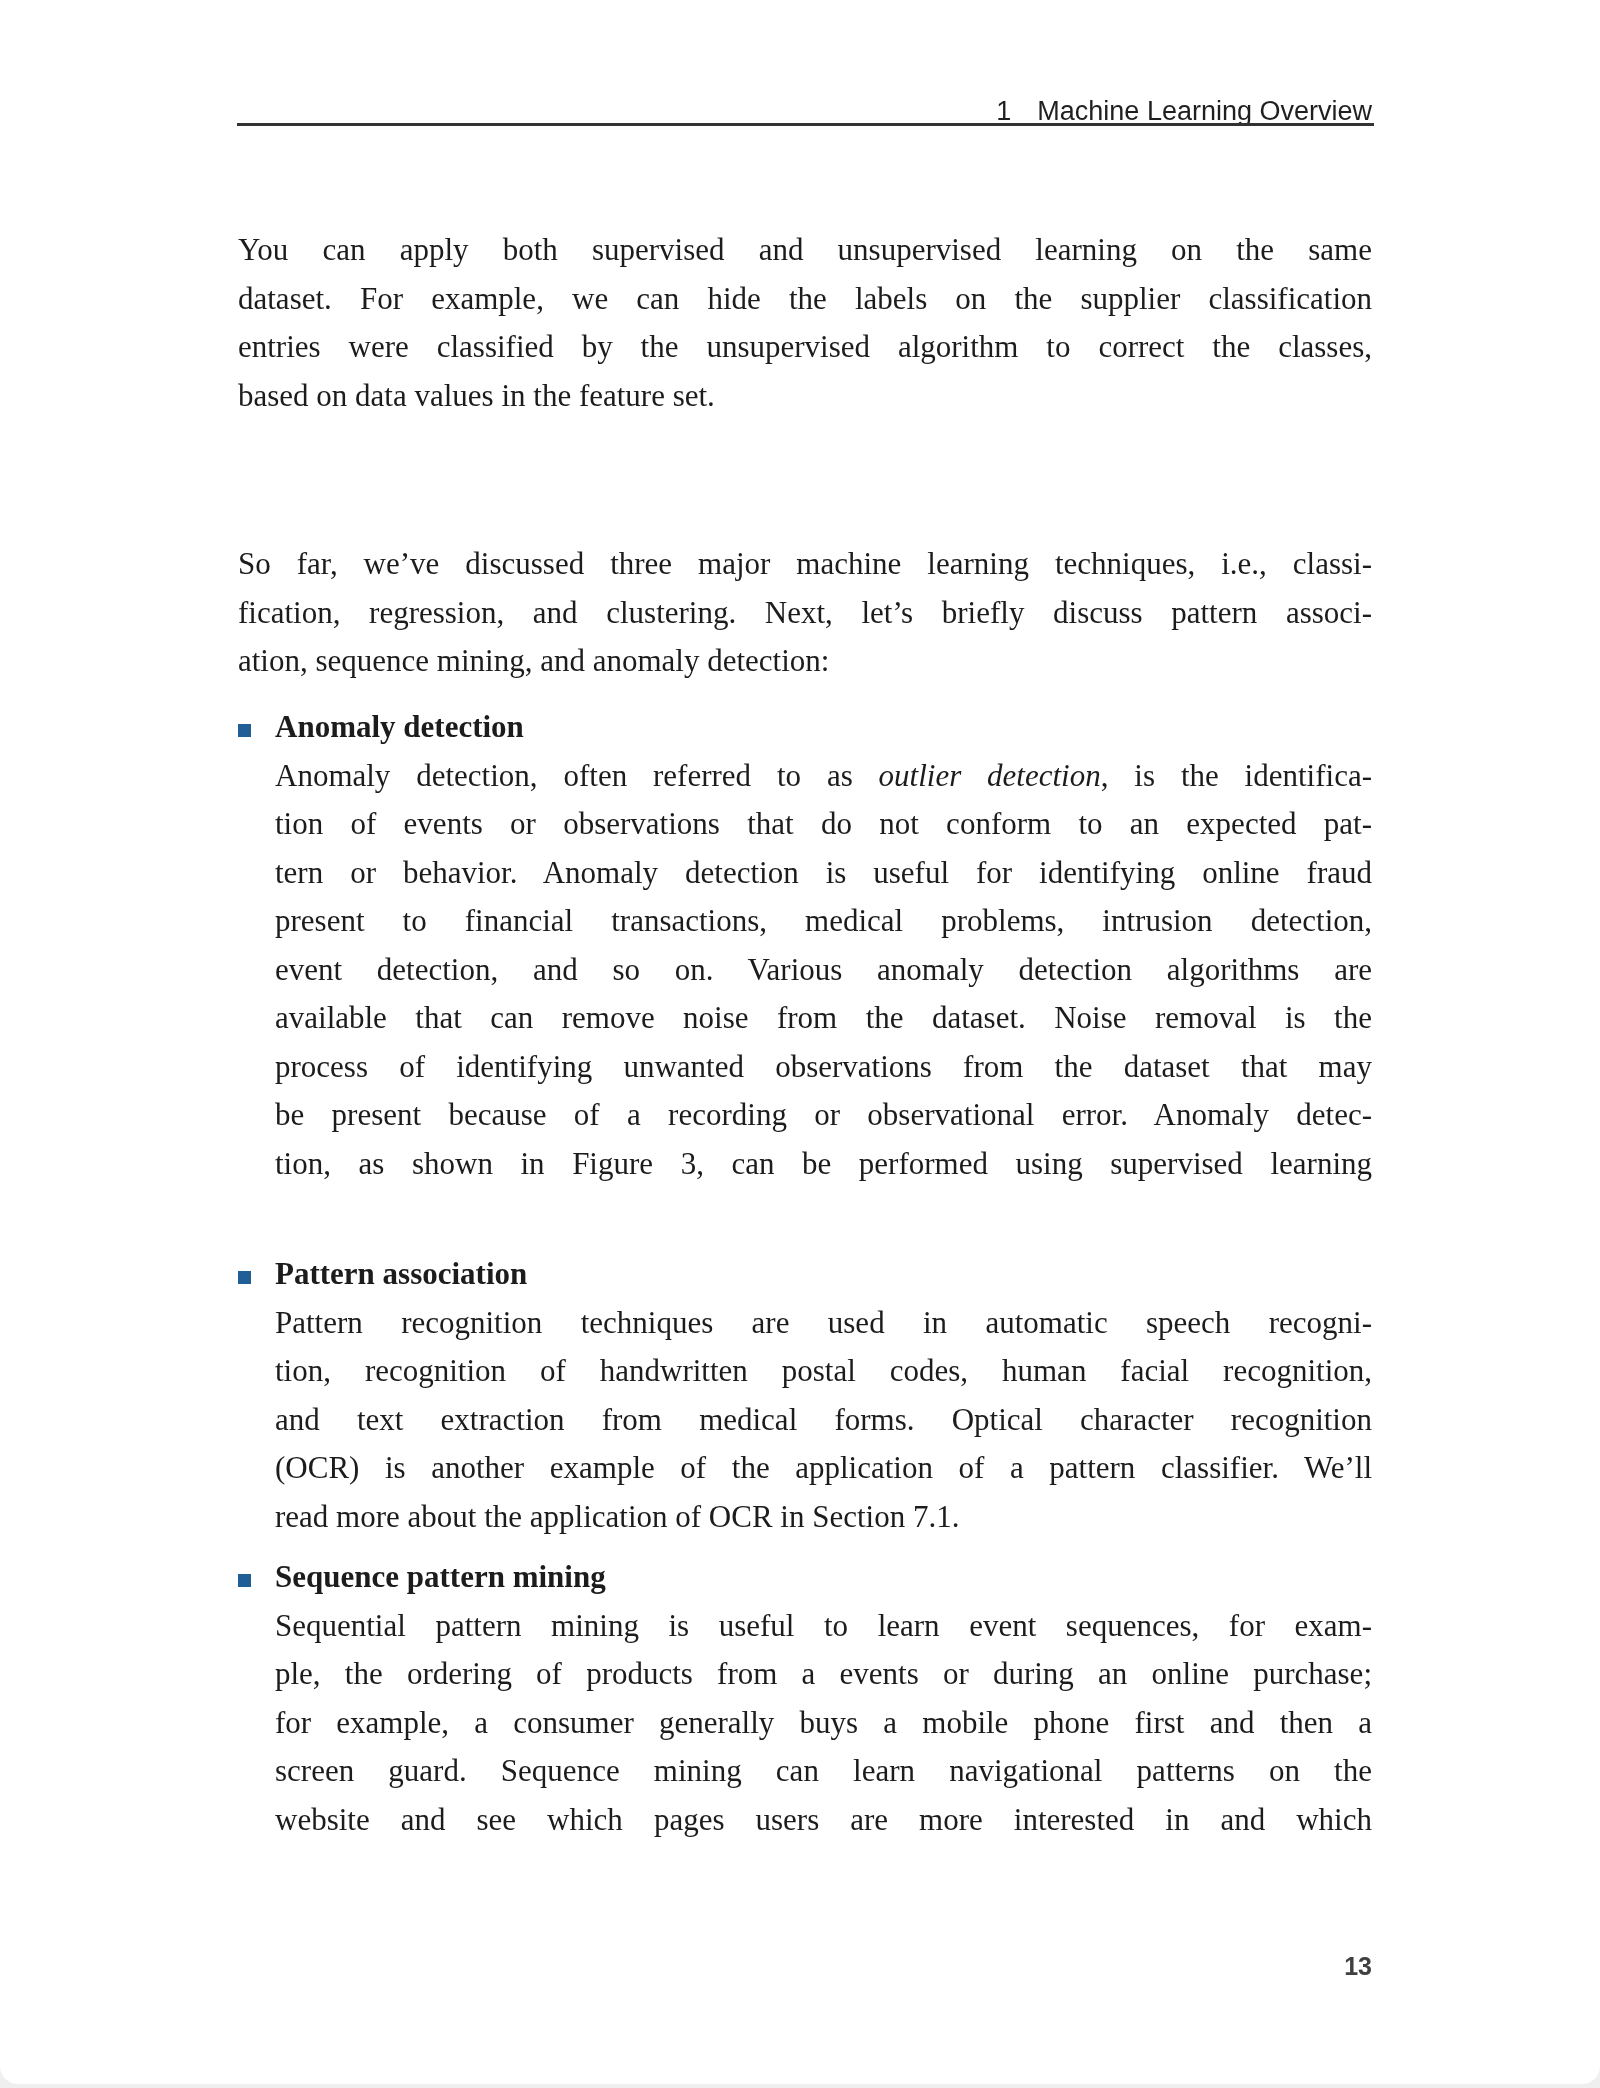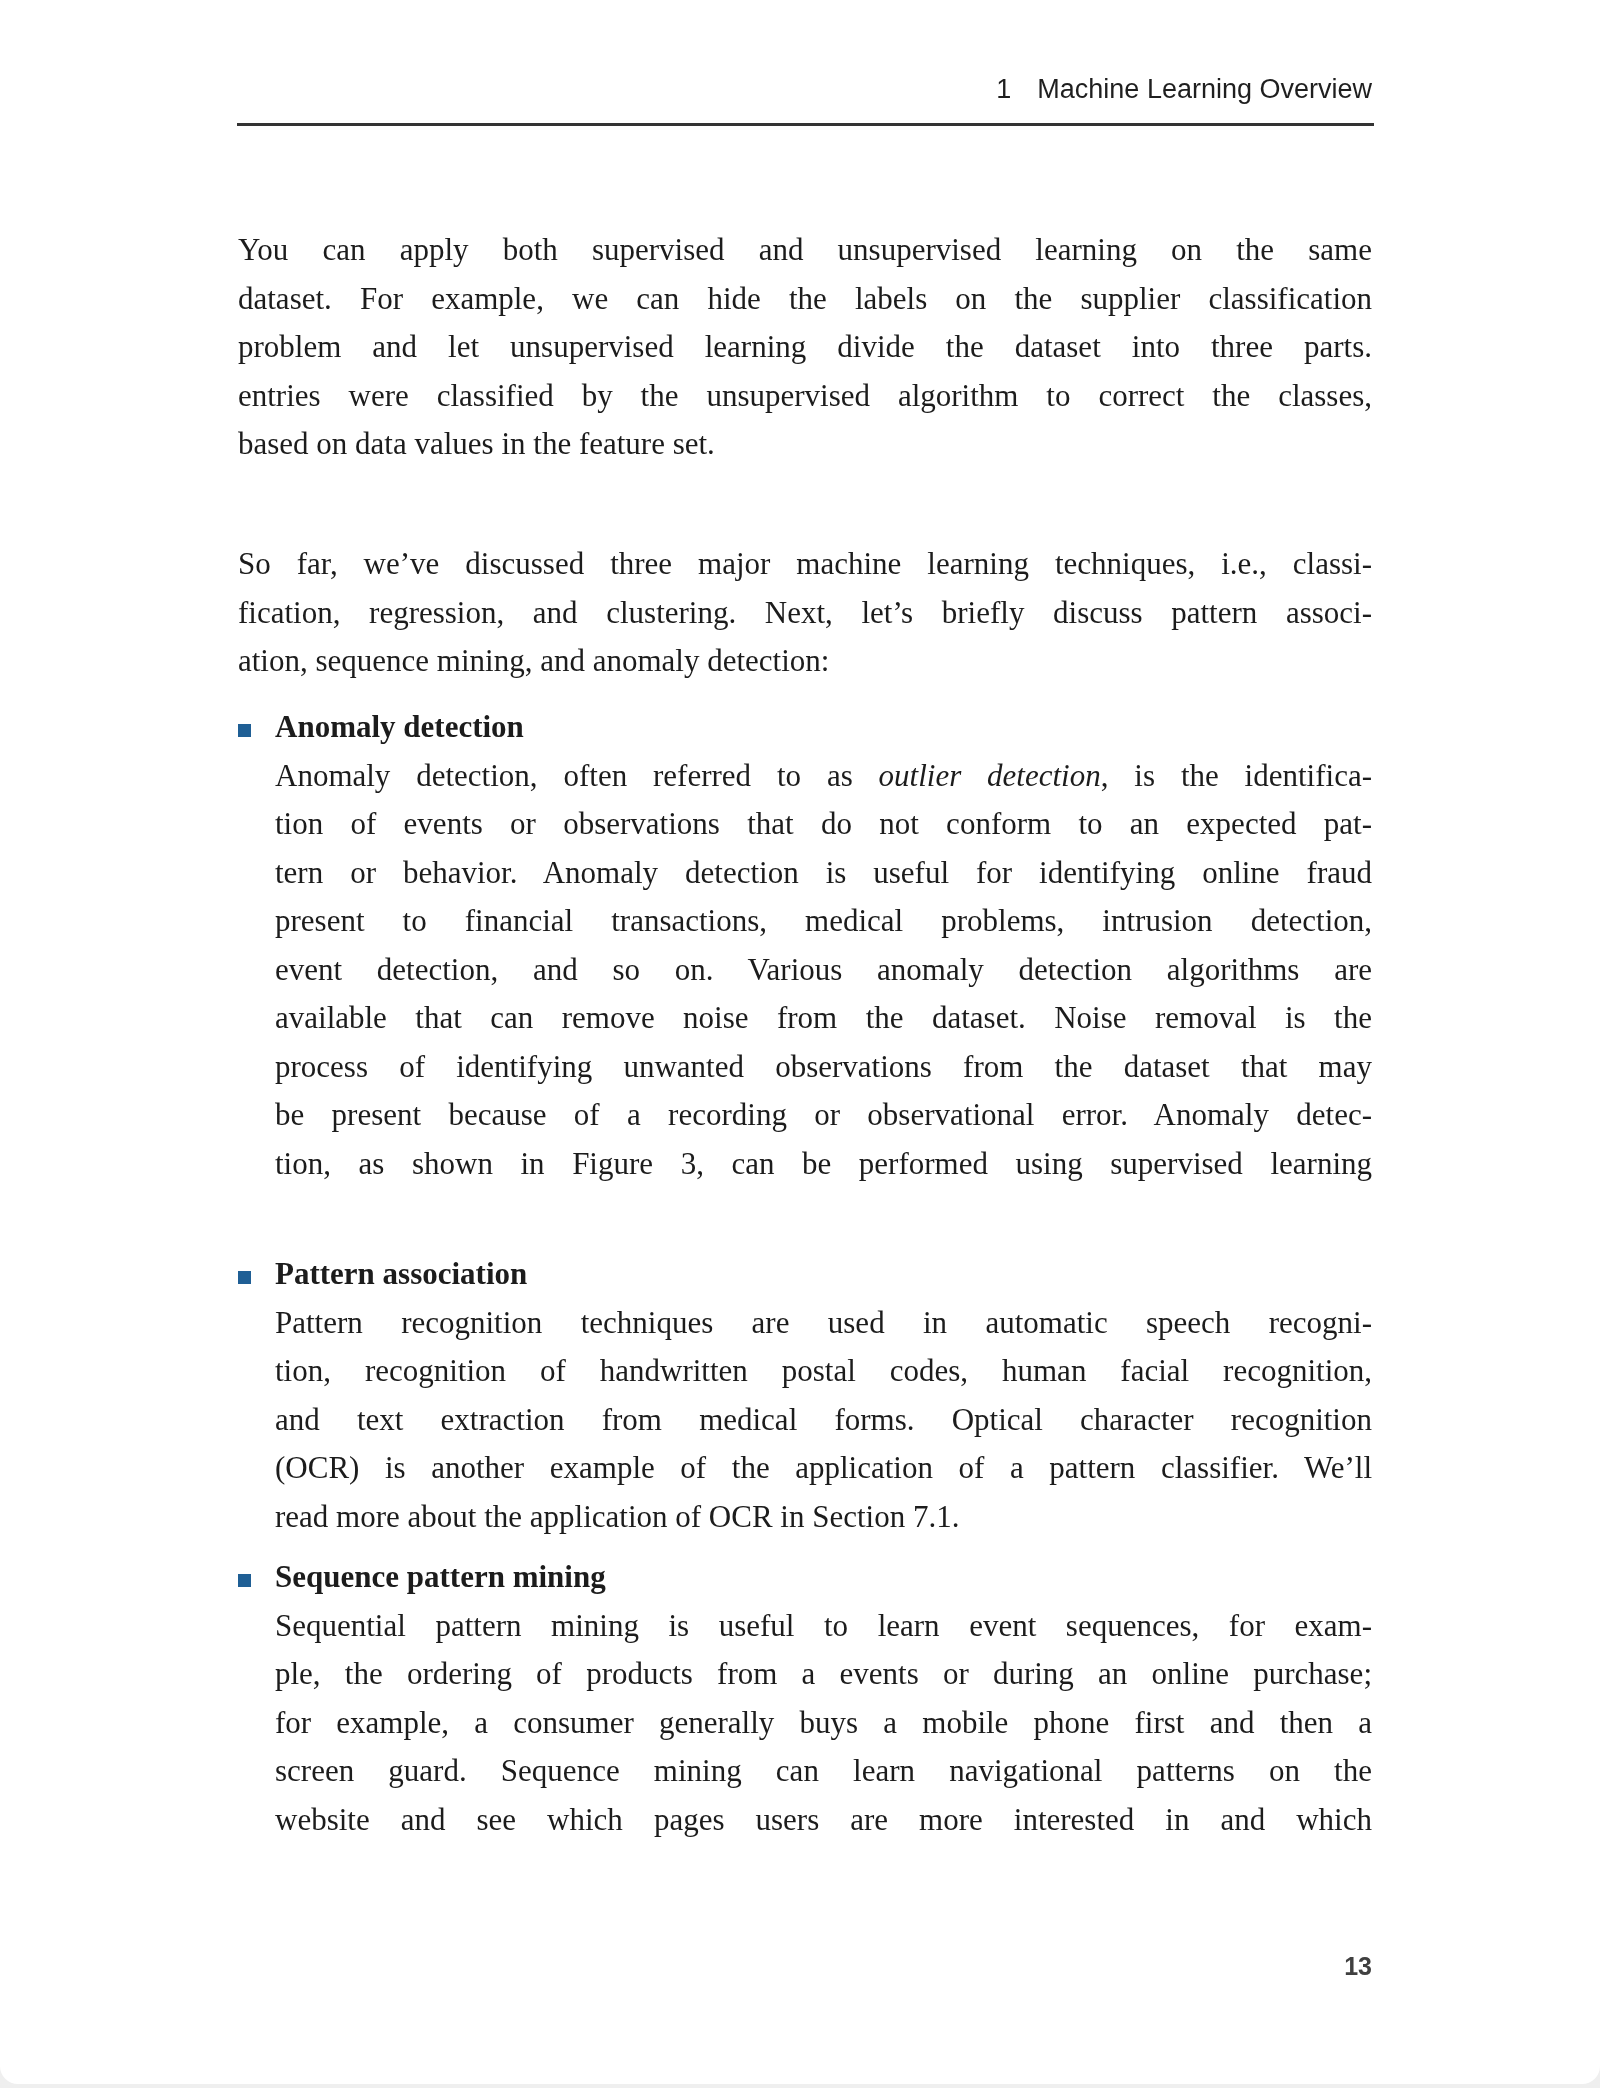--- a/index.html
+++ b/index.html
@@ -1,18 +1,18 @@
 <!DOCTYPE html>
 <html><head>
 <meta charset="utf-8">
 <style>
   html, body { margin:0; padding:0; }
   body { width:1600px; height:2088px; background:#efefef; position:relative; overflow:hidden; }
   .page { position:absolute; left:0; top:0; width:1600px; height:2084px; background:#ffffff; border-radius:0 0 18px 18px; }
-  .running-head { position:absolute; right:228px; top:76px; font-family:"Liberation Sans", sans-serif; font-size:27px; line-height:27px; color:#1f1f1f; white-space:pre; }
+  .running-head { position:absolute; right:228px; top:98px; font-family:"Liberation Sans", sans-serif; font-size:27px; line-height:27px; color:#1f1f1f; white-space:pre; }
   .running-head .chap-num { margin-right:26px; }
   .head-rule { position:absolute; left:237px; top:123px; width:1137px; height:3px; background:#333333; }
   .block { position:absolute; left:238px; width:1134px; font-family:"Liberation Serif", serif; font-size:31px; line-height:48.5px; color:#1c1c1c;margin-top:25px; }
   .block.bulleted { left:275px; width:1097px; }
   .line { display:block; text-align:justify; text-align-last:justify; white-space:nowrap; height:48.5px; }
   .line.last { text-align-last:left; }
   .heading { font-weight:bold; text-align:right; text-align-last:left; }
   .bullet { position:absolute; left:-37px; top:21px; width:13px; height:13px; background:#1f5f95; }
   em { font-style:italic; }
   .page-number { position:absolute; right:228px; top:1953px; font-family:"Liberation Sans", sans-serif; font-weight:bold; font-size:25px; line-height:27px; color:#404040; }
@@ -21,21 +21,20 @@
 <body>
 
 <div class="page">
 
   <div class="running-head"><span class="chap-num">1</span><span>Machine Learning Overview</span></div>
   <div class="head-rule"></div>
 
   <div class="block" style="top:201px;">
     <span class="line">You can apply both supervised and unsupervised learning on the same</span>
     <span class="line">dataset. For example, we can hide the labels on the supplier classification</span>
-    <span class="line">problem and let unsupervised learning divide the dataset into three parts.</span>
     <span class="line">entries were classified by the unsupervised algorithm to correct the classes,</span>
     <span class="line last">based on data values in the feature set.</span>
   </div>
 
   <div class="block" style="top:515px;">
     <span class="line">So far, we’ve discussed three major machine learning techniques, i.e., classi-</span>
     <span class="line">fication, regression, and clustering. Next, let’s briefly discuss pattern associ-</span>
     <span class="line last">ation, sequence mining, and anomaly detection:</span>
   </div>
 

